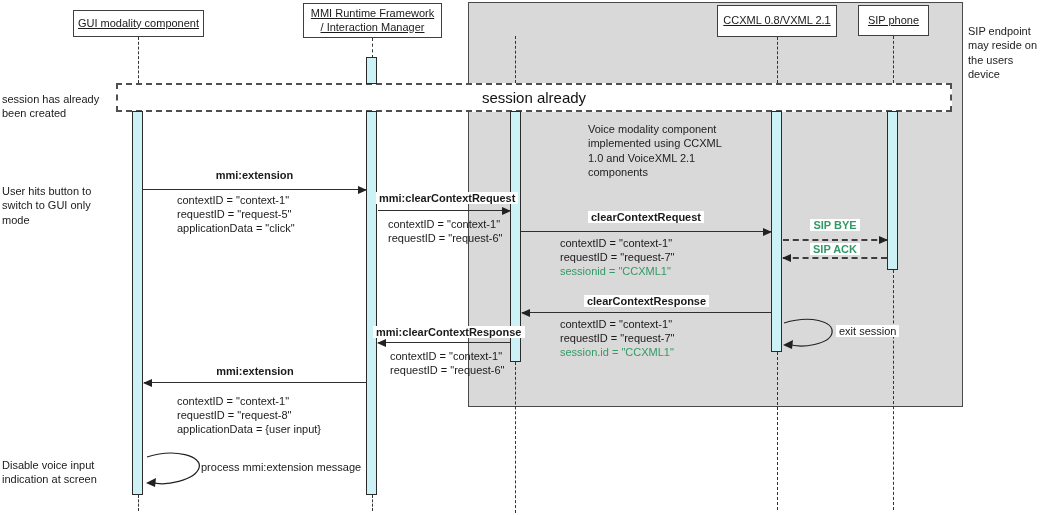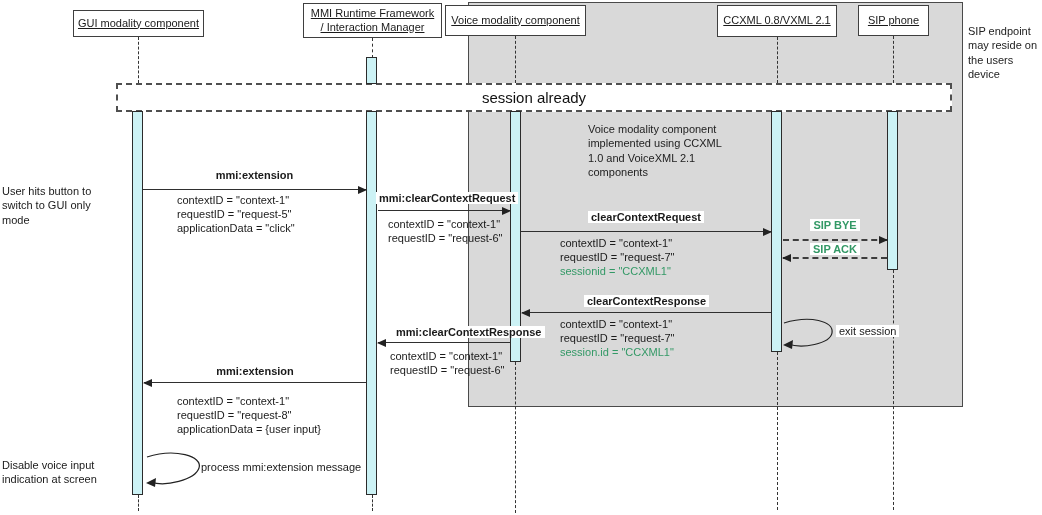--- a/index.html
+++ b/index.html
@@ -64,23 +64,20 @@
   <div class="lifeline" style="left:777px;top:352px;height:158px;"></div>
   <div class="lifeline" style="left:893px;top:36px;height:47px;"></div>
   <div class="lifeline" style="left:893px;top:270px;height:240px;"></div>
 
   <div class="actor-box" style="left:73px;top:10px;width:131px;height:27px;">
     <span>GUI modality component</span>
   </div>
   <div class="actor-box" style="left:303px;top:3px;width:139px;height:35px;">
     <span>MMI Runtime Framework</span>
     <span>/ Interaction Manager</span>
-  </div>
-  <div class="actor-box" style="left:445px;top:5px;width:141px;height:31px;">
-    <span>Voice modality component</span>
   </div>
   <div class="actor-box" style="left:717px;top:5px;width:120px;height:32px;">
     <span>CCXML 0.8/VXML 2.1</span>
   </div>
   <div class="actor-box" style="left:858px;top:5px;width:71px;height:31px;">
     <span>SIP phone</span>
   </div>
 
   <div class="frame" style="left:116px;top:83px;width:836px;height:29px;">
     <span>session already</span>
@@ -143,21 +140,21 @@
   </div>
 
   <svg class="loop" style="left:782px;top:317px;" width="54" height="34" viewBox="0 0 54 34">
     <path d="M2,6 C28,-2 52,4 50,16 C48,27 20,32 6,27" fill="none" stroke="#222" stroke-width="1.2"></path>
     <polygon points="1,28 11,23 10,32" fill="#222"></polygon>
   </svg>
   <div class="msg-label normal" style="left:836px;top:325px;text-align:right;">
     <span class="bg">exit session</span>
   </div>
 
-  <div class="msg-label" style="left:373px;top:326px;width:143px;margin-left:20px;">
+  <div class="msg-label" style="left:373px;top:326px;width:143px;">
     <span class="bg">mmi:clearContextResponse</span>
   </div>
   <div class="arrow head-left" style="left:378px;top:342px;width:132px;"></div>
   <div class="params" style="left:390px;top:349px;">
     <div>contextID = "context-1"</div>
     <div>requestID = "request-6"</div>
   </div>
 
   <div class="msg-label" style="left:144px;top:365px;width:222px;">
     <span>mmi:extension</span>
@@ -170,18 +167,19 @@
   </div>
 
   <svg class="loop" style="left:145px;top:450px;" width="62" height="40" viewBox="0 0 62 40">
     <path d="M2,7 C30,-2 58,6 54,18 C50,30 20,37 6,32" fill="none" stroke="#222" stroke-width="1.2"></path>
     <polygon points="1,33 11,28 10,37" fill="#222"></polygon>
   </svg>
   <div class="msg-label normal" style="left:198px;top:461px;">
     <span>process mmi:extension message</span>
   </div>
 
+  <div class="note" style="left:2px;top:92px;width:100px;">session has already been created</div>
   <div class="note" style="left:2px;top:184px;width:106px;">User hits button to switch to GUI only mode</div>
   <div class="note" style="left:2px;top:458px;width:106px;">Disable voice input indication at screen</div>
   <div class="note italic" style="left:968px;top:24px;width:72px;">SIP endpoint may reside on the users device</div>
   <div class="note italic" style="left:588px;top:122px;width:142px;">Voice modality component implemented using CCXML 1.0 and VoiceXML 2.1 components</div>
 
 </div>
 
 </body></html>

